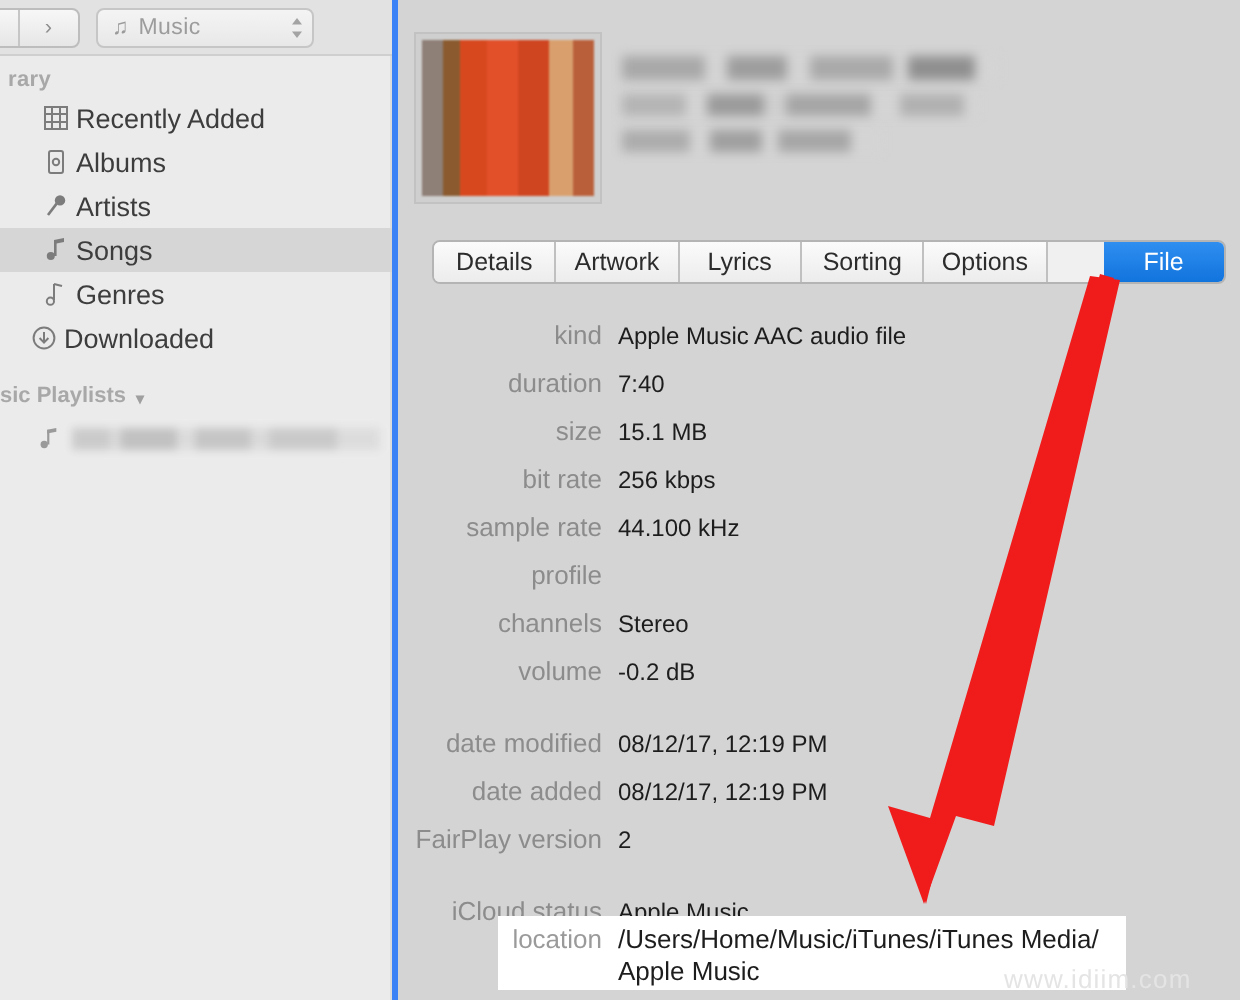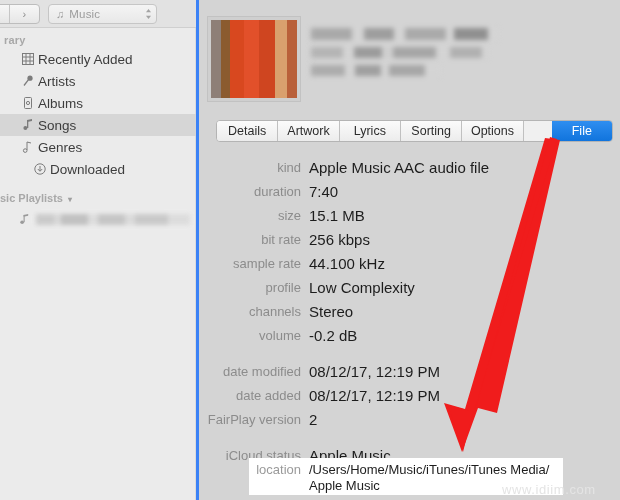--- a/index.html
+++ b/index.html
@@ -137,21 +137,21 @@
   .tab.active { background: linear-gradient(#2f8ef0,#1174dd); color: #ffffff; }
 
   
   .fields { position: absolute; left: 0; top: 158px; width: 424px; }
   .frow { display: flex; align-items: flex-start; height: 24px; }
   .frow.gap { margin-top: 12px; }
   .flabel {
     width: 110px; text-align: right; padding-right: 8px;
     font-size: 13px; color: #8c8c8c; line-height: 20px;
   }
-  .fvalue { font-size: 15px; color: #1d1d1d; line-height: 20px; }
+  .fvalue { font-size: 12px; color: #1d1d1d; line-height: 20px; }
 
   
   .location-box {
     position: absolute; left: 50px; top: 458px;
     width: 314px; height: 37px;
     background: #ffffff;
     display: flex; align-items: flex-start;
     padding-top: 4px;
   }
   .location-box .flabel { width: 60px; color: #9a9a9a; line-height: 16px; font-size: 13px; }
@@ -204,35 +204,35 @@
                 <line x1="4" y1="0.5" x2="4" y2="11.5" stroke="#7c7c7c"></line>
                 <line x1="8" y1="0.5" x2="8" y2="11.5" stroke="#7c7c7c"></line>
               </svg>
           </span>
           <span class="sb-label">Recently Added</span>
         </div>
 
         <div class="sb-item" style="margin-left:-22px;padding-left:22px;">
           <span class="sb-icon">
             <svg width="12" height="12" viewBox="0 0 12 12">
+                <rect x="2.5" y="0.5" width="7" height="11" rx="1" fill="none" stroke="#7c7c7c"></rect>
+                <circle cx="6" cy="6" r="1.6" fill="none" stroke="#7c7c7c"></circle>
+              </svg>
+          </span>
+          <span class="sb-label">Albums</span>
+        </div>
+
+        <div class="sb-item" style="margin-left:-22px;padding-left:22px;">
+          <span class="sb-icon">
+            <svg width="12" height="12" viewBox="0 0 12 12">
                 <ellipse cx="8" cy="3.2" rx="2.6" ry="2.6" fill="#7c7c7c"></ellipse>
                 <path d="M6.3 4.8 L2 10.5" stroke="#7c7c7c" stroke-width="1.3" fill="none"></path>
               </svg>
           </span>
           <span class="sb-label">Artists</span>
-        </div>
-
-        <div class="sb-item" style="margin-left:-22px;padding-left:22px;">
-          <span class="sb-icon">
-            <svg width="12" height="12" viewBox="0 0 12 12">
-                <rect x="2.5" y="0.5" width="7" height="11" rx="1" fill="none" stroke="#7c7c7c"></rect>
-                <circle cx="6" cy="6" r="1.6" fill="none" stroke="#7c7c7c"></circle>
-              </svg>
-          </span>
-          <span class="sb-label">Albums</span>
         </div>
 
         <div class="sb-item selected" style="margin-left:-22px;padding-left:22px;width:196px;">
           <span class="sb-icon">
             <svg width="12" height="12" viewBox="0 0 12 12">
                 <circle cx="3.4" cy="9" r="2" fill="#7c7c7c"></circle>
                 <rect x="5" y="1" width="1.3" height="8" fill="#7c7c7c"></rect>
                 <path d="M5 1 L10 0 L10 2 L5 3 Z" fill="#7c7c7c"></path>
               </svg>
           </span>
@@ -243,21 +243,21 @@
           <span class="sb-icon">
             <svg width="12" height="12" viewBox="0 0 12 12">
                 <line x1="5" y1="1" x2="5" y2="9" stroke="#7c7c7c"></line>
                 <circle cx="3.2" cy="9.6" r="1.8" fill="none" stroke="#7c7c7c"></circle>
                 <line x1="5" y1="1" x2="9" y2="2" stroke="#7c7c7c"></line>
               </svg>
           </span>
           <span class="sb-label">Genres</span>
         </div>
 
-        <div class="sb-item" style="margin-left:-22px;padding-left:34px;">
+        <div class="sb-item" style="margin-left:-22px;padding-left:16px;">
           <span class="sb-icon">
             <svg width="12" height="12" viewBox="0 0 12 12">
                 <circle cx="6" cy="6" r="5.2" fill="none" stroke="#7c7c7c"></circle>
                 <path d="M6 3 L6 8 M3.8 6 L6 8.3 L8.2 6" fill="none" stroke="#7c7c7c"></path>
               </svg>
           </span>
           <span class="sb-label">Downloaded</span>
         </div>
 
         <div class="sb-section">
@@ -317,21 +317,20 @@
       <div class="frow">
         <div class="flabel">bit rate</div>
         <div class="fvalue">256 kbps</div>
       </div>
       <div class="frow">
         <div class="flabel">sample rate</div>
         <div class="fvalue">44.100 kHz</div>
       </div>
       <div class="frow">
         <div class="flabel">profile</div>
-        <div class="fvalue">Low Complexity</div>
       </div>
       <div class="frow">
         <div class="flabel">channels</div>
         <div class="fvalue">Stereo</div>
       </div>
       <div class="frow">
         <div class="flabel">volume</div>
         <div class="fvalue">-0.2 dB</div>
       </div>
 

